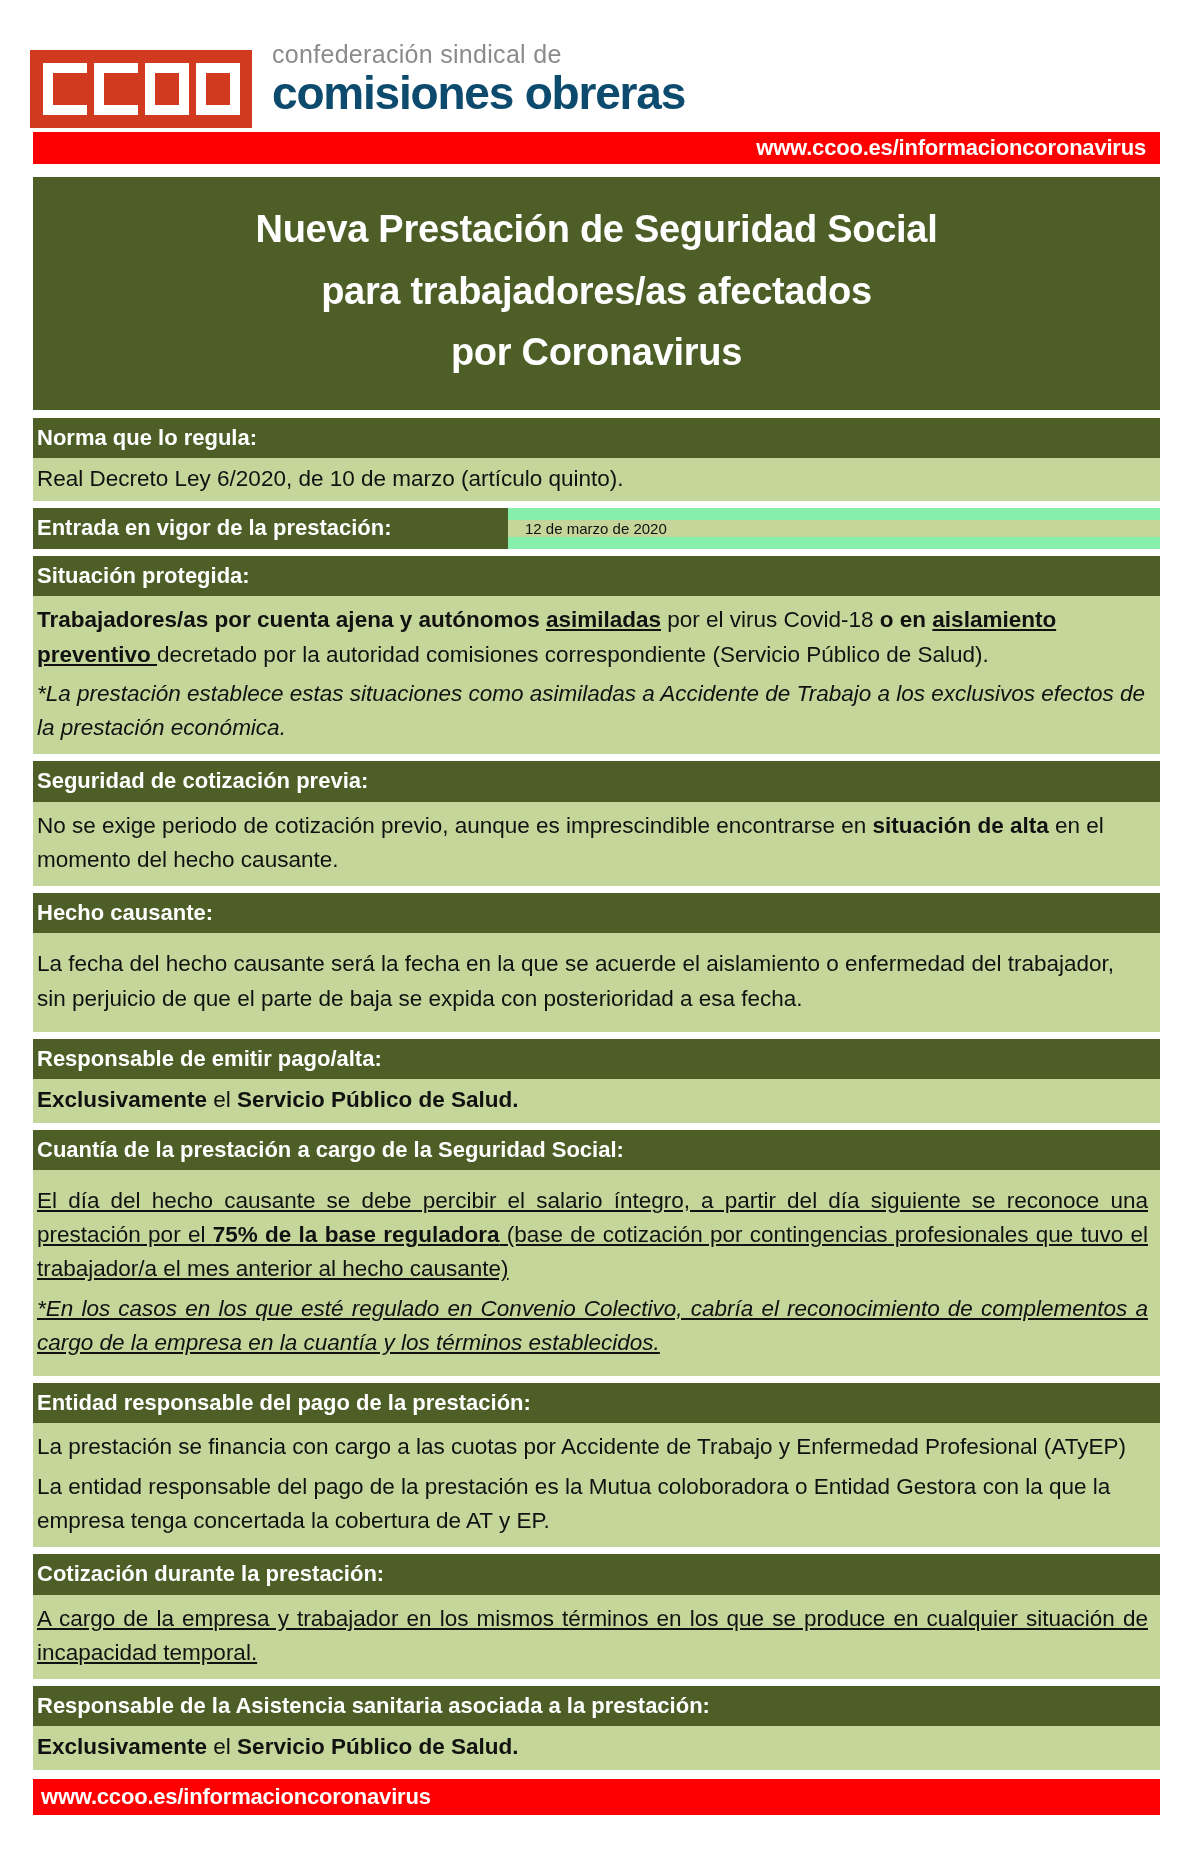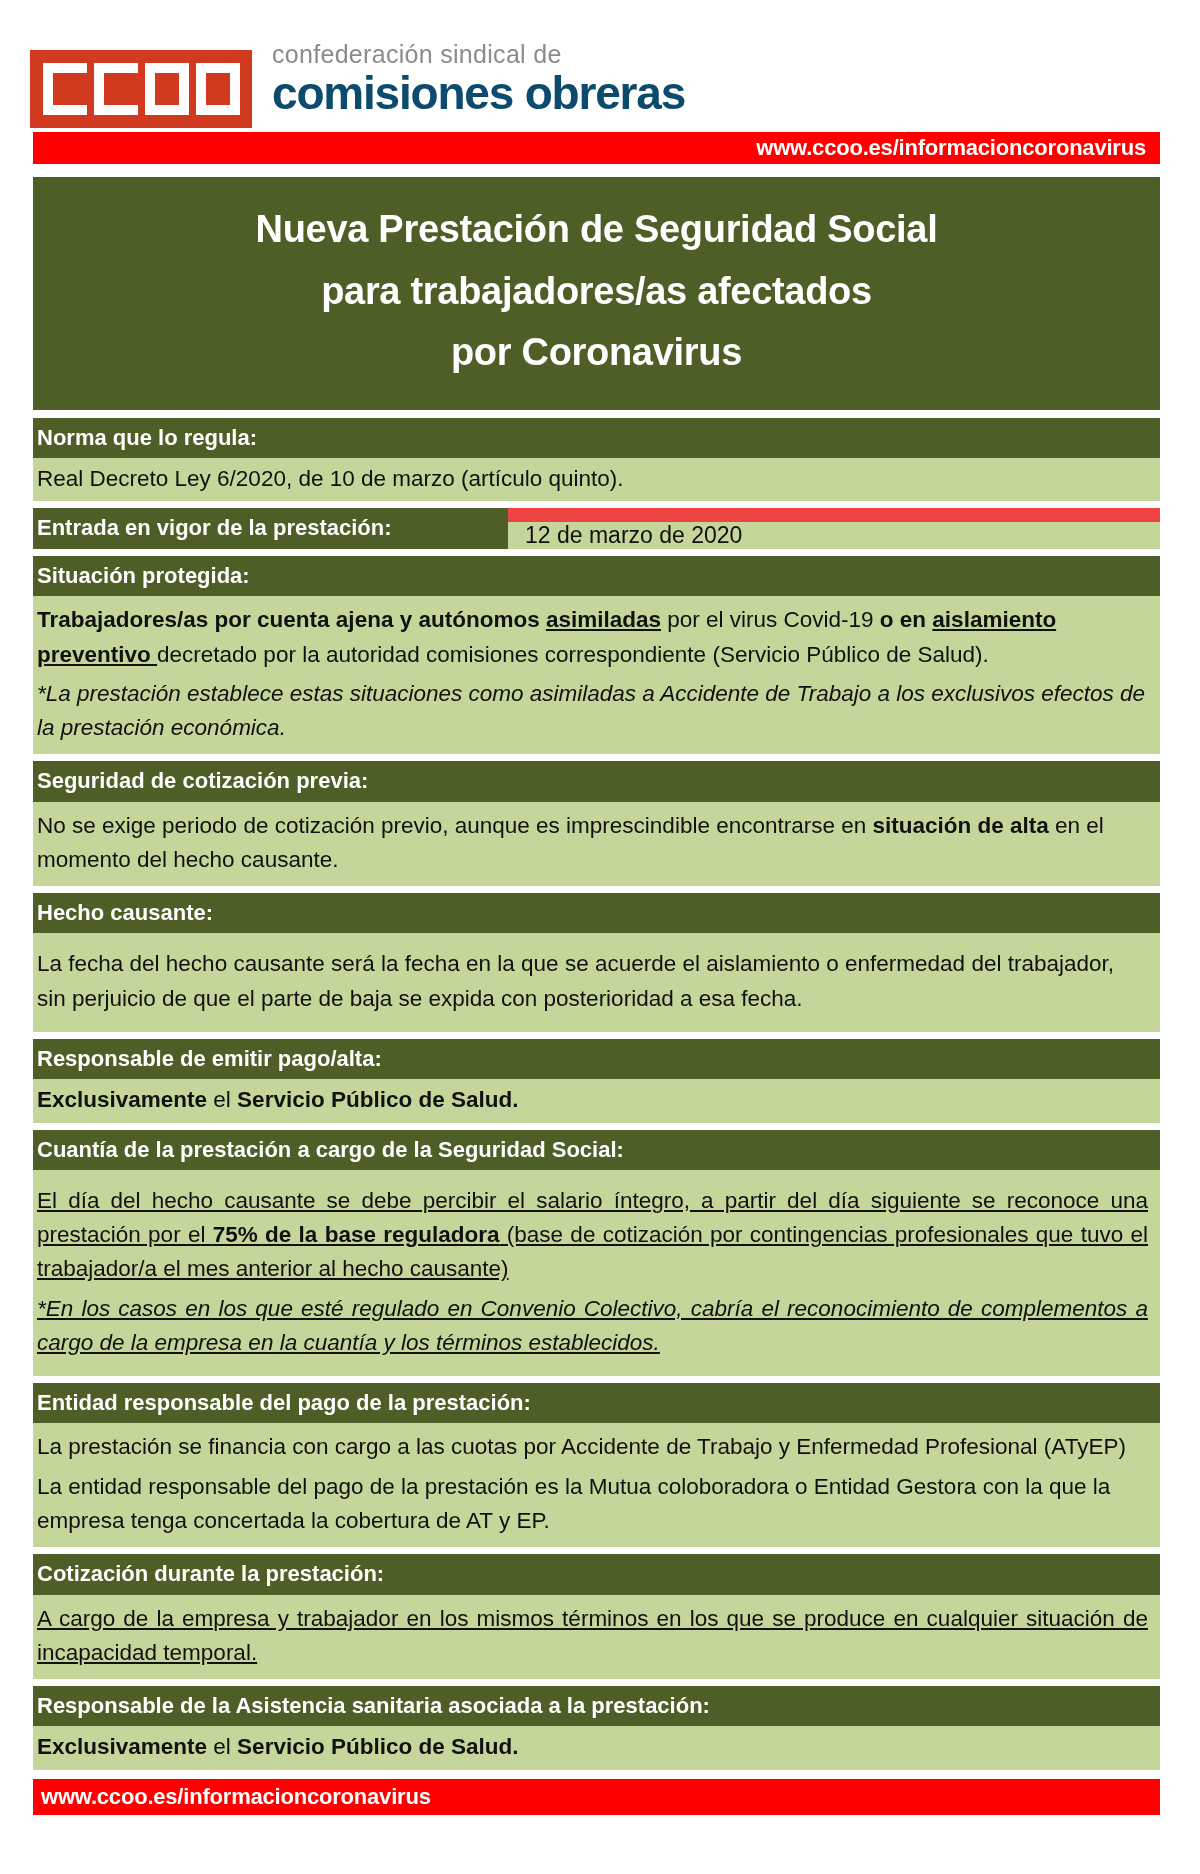--- a/index.html
+++ b/index.html
@@ -159,34 +159,34 @@
   }
   .sec-body p { margin: 0 0 5px 0; }
   .sec-body p:last-child { margin-bottom: 0; }
   .sec-body.justify p { text-align: justify; text-decoration: underline; }
   .sec-body.tight { padding-top: 4px; padding-bottom: 5px; }
   .sec-body.roomy { padding-top: 14px; padding-bottom: 16px; }
 
   
   .row-inline {
     display: flex;
-    align-items: flex-end;
-    background: #ef4444;
+    align-items: center;
+    background: #86efac;
   }
   .row-inline .sec-head {
     flex: none;
     width: 449px;
     display: flex;
     align-items: center;
   }
   .row-inline .value {
     flex: 1 1 auto;
     display: flex;
     align-items: center;
-    font-size: 23px;
+    font-size: 15px;
     padding-left: 17px;
     background: #c5d69a;
   }
 
   b, strong { font-weight: bold; }
   u { text-decoration: underline; }
   .note { font-style: italic; }
 
   
   .urlbar-bottom {
@@ -245,21 +245,21 @@
     <div class="section">
       <div class="row-inline">
         <div class="sec-head inline">Entrada en vigor de la prestación:</div>
         <div class="value">12 de marzo de 2020</div>
       </div>
     </div>
 
     <div class="section">
       <div class="sec-head">Situación protegida:</div>
       <div class="sec-body">
-        <p><b>Trabajadores/as por cuenta ajena y autónomos </b><b><u>asimiladas</u></b><span> por el virus Covid-19 </span><b>o en </b><b><u>aislamiento preventivo </u></b><span>decretado por la autoridad comisiones correspondiente (Servicio Público de Salud).</span></p>
+        <p><b>Trabajadores/as por cuenta ajena y autónomos </b><b><u>asimiladas</u></b><span> por el virus Covid-18 </span><b>o en </b><b><u>aislamiento preventivo </u></b><span>decretado por la autoridad comisiones correspondiente (Servicio Público de Salud).</span></p>
         <p class="note">*La prestación establece estas situaciones como asimiladas a Accidente de Trabajo a los exclusivos efectos de la prestación económica.</p>
       </div>
     </div>
 
     <div class="section">
       <div class="sec-head">Seguridad de cotización previa:</div>
       <div class="sec-body">
         <p><span>No se exige periodo de cotización previo, aunque es imprescindible encontrarse en </span><b>situación de alta</b><span> en el momento del hecho causante.</span></p>
       </div>
     </div>

